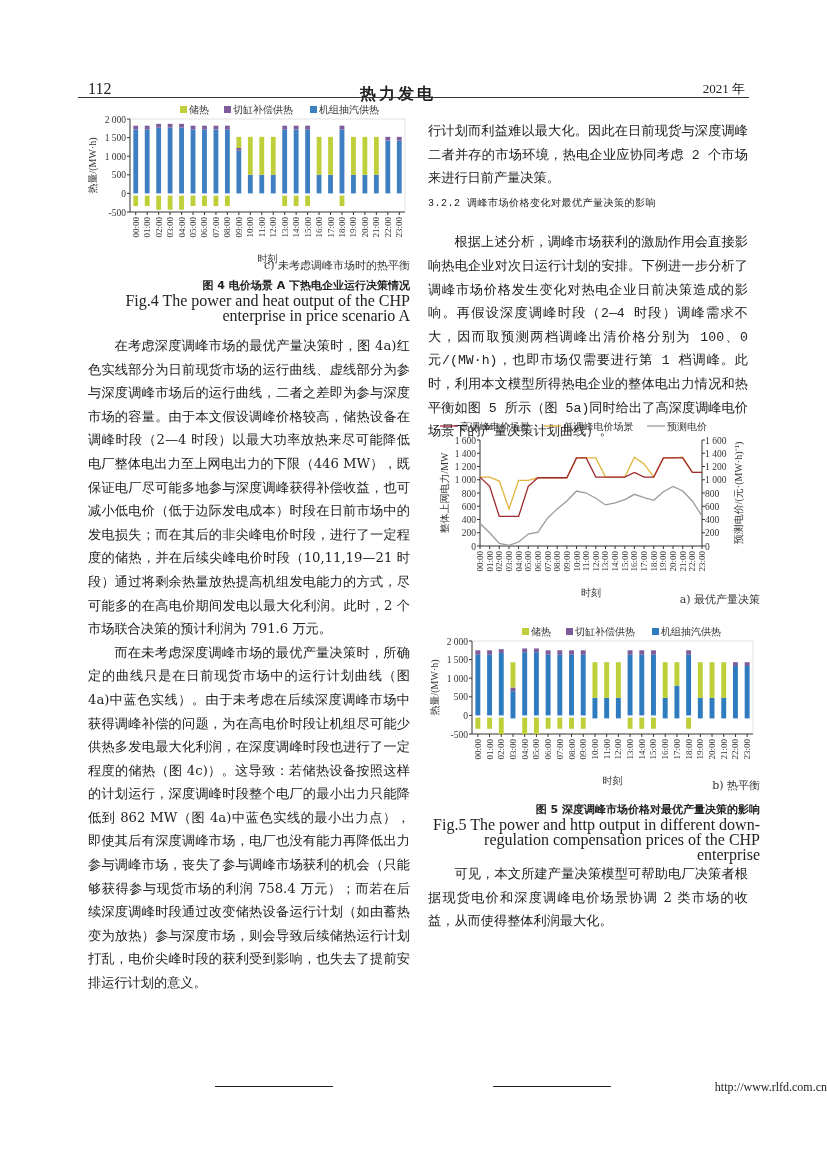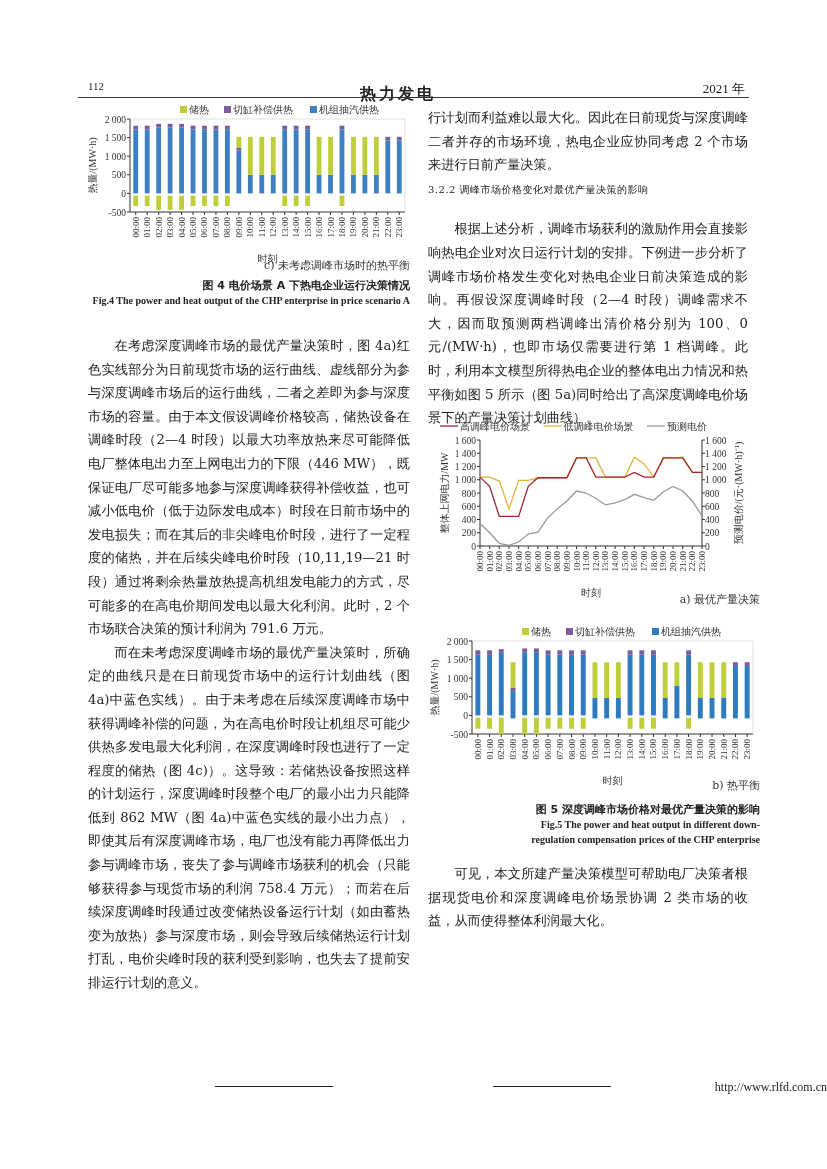--- a/index.html
+++ b/index.html
@@ -1,30 +1,30 @@
 <!DOCTYPE html>
 <html><head>
 <meta charset="utf-8">
 <style>
   html,body{margin:0;padding:0;background:#fff;}
   body{width:827px;height:1169px;position:relative;font-family:"DejaVu Serif","Liberation Serif",serif;color:#222;overflow:hidden;}
-  .hdr-num{position:absolute;left:88px;top:80px;font-size:11px;font-family:"Liberation Serif",serif;}
+  .hdr-num{position:absolute;left:88px;top:80px;font-size:16px;font-family:"Liberation Serif",serif;}
   .hdr-journal{position:absolute;left:360px;top:84px;font-size:16px;font-weight:bold;letter-spacing:3px;font-family:"DejaVu Serif",serif;}
   .hdr-year{position:absolute;right:82px;top:80px;font-size:13px;font-family:"Liberation Serif",serif;}
   .hdr-rule{position:absolute;left:78px;right:78px;top:97px;border-top:1.2px solid #333;}
   .col{position:absolute;font-size:13.2px;line-height:23.6px;text-align:justify;}
   .col p{margin:0;}
   .col p.ind{text-indent:2em;}
   .col-left{left:88px;width:322px;}
   .col-right{left:428px;width:320px;}
   .subhead{font-size:10px;letter-spacing:0.5px;}
   .caption-sub{position:absolute;font-size:11px;text-align:right;color:#333;}
   .fig-cap{position:absolute;text-align:right;font-size:11.5px;line-height:15px;}
   .fig-cap .cn{font-family:"DejaVu Sans",sans-serif;font-weight:bold;font-size:11px;}
-  .fig-cap .en{font-family:"Liberation Serif",serif;font-weight:bold;font-size:10px;}
+  .fig-cap .en{font-family:"Liberation Serif",serif;font-weight:normal;font-size:16px;}
   svg text{font-family:"Liberation Serif",serif;}
   .footer{position:absolute;top:1080px;left:0;width:827px;text-align:right;font-size:12px;font-family:"Liberation Serif",serif;}
   .footer-rule{position:absolute;top:1086px;border-top:1.5px solid #222;width:118px;}
 </style>
 </head>
 <body>
 
 <div class="hdr-num">112</div>
 <div class="hdr-journal">热力发电</div>
 <div class="hdr-year">2021 年</div>
@@ -170,21 +170,21 @@
 <div class="fig-cap" style="left:80px;top:278px;width:330px;">
   <div class="cn">图 4  电价场景 A 下热电企业运行决策情况</div>
   <div class="en">Fig.4 The power and heat output of the CHP enterprise in price scenario A</div>
 </div>
 
 <div class="col col-left" style="top:334px;">
   <p class="ind">在考虑深度调峰市场的最优产量决策时，图 4a)红色实线部分为日前现货市场的运行曲线、虚线部分为参与深度调峰市场后的运行曲线，二者之差即为参与深度市场的容量。由于本文假设调峰价格较高，储热设备在调峰时段（2—4 时段）以最大功率放热来尽可能降低电厂整体电出力至上网电出力的下限（446 MW），既保证电厂尽可能多地参与深度调峰获得补偿收益，也可减小低电价（低于边际发电成本）时段在日前市场中的发电损失；而在其后的非尖峰电价时段，进行了一定程度的储热，并在后续尖峰电价时段（10,11,19—21 时段）通过将剩余热量放热提高机组发电能力的方式，尽可能多的在高电价期间发电以最大化利润。此时，2 个市场联合决策的预计利润为 791.6 万元。</p>
   <p class="ind">而在未考虑深度调峰市场的最优产量决策时，所确定的曲线只是在日前现货市场中的运行计划曲线（图 4a)中蓝色实线）。由于未考虑在后续深度调峰市场中获得调峰补偿的问题，为在高电价时段让机组尽可能少供热多发电最大化利润，在深度调峰时段也进行了一定程度的储热（图 4c)）。这导致：若储热设备按照这样的计划运行，深度调峰时段整个电厂的最小出力只能降低到 862 MW（图 4a)中蓝色实线的最小出力点），即使其后有深度调峰市场，电厂也没有能力再降低出力参与调峰市场，丧失了参与调峰市场获利的机会（只能够获得参与现货市场的利润 758.4 万元）；而若在后续深度调峰时段通过改变储热设备运行计划（如由蓄热变为放热）参与深度市场，则会导致后续储热运行计划打乱，电价尖峰时段的获利受到影响，也失去了提前安排运行计划的意义。</p>
 </div>
 
-<div class="col col-right" style="top:106px;">
+<div class="col col-right" style="top:120px;font-family:Liberation Mono, monospace;">
   <p>行计划而利益难以最大化。因此在日前现货与深度调峰二者并存的市场环境，热电企业应协同考虑 2 个市场来进行日前产量决策。</p>
   <p class="subhead" style="margin-top:1px">3.2.2 调峰市场价格变化对最优产量决策的影响</p>
   <p class="ind" style="margin-top:16px">根据上述分析，调峰市场获利的激励作用会直接影响热电企业对次日运行计划的安排。下例进一步分析了调峰市场价格发生变化对热电企业日前决策造成的影响。再假设深度调峰时段（2—4 时段）调峰需求不大，因而取预测两档调峰出清价格分别为 100、0 元/(MW·h)，也即市场仅需要进行第 1 档调峰。此时，利用本文模型所得热电企业的整体电出力情况和热平衡如图 5 所示（图 5a)同时给出了高深度调峰电价场景下的产量决策计划曲线）。</p>
 </div>
 
 <svg id="fig5a" style="position:absolute;left:420px;top:410px" width="340" height="190">
     <line x1="60" y1="30" x2="60" y2="136" stroke="#333"></line>
     <line x1="282" y1="30" x2="282" y2="136" stroke="#333"></line>
     <line x1="60" y1="136" x2="282" y2="136" stroke="#333"></line>
     <line x1="57" y1="136" x2="60" y2="136" stroke="#333"></line>
@@ -419,21 +419,21 @@
     <text x="111" y="13" font-size="10" fill="#333">储热</text>
     <rect x="146" y="6" width="7" height="7" fill="#7d5c9c"></rect>
     <text x="155" y="13" font-size="10" fill="#333">切缸补偿供热</text>
     <rect x="232" y="6" width="7" height="7" fill="#2e7bbf"></rect>
     <text x="241" y="13" font-size="10" fill="#333">机组抽汽供热</text>
   </svg>
 <div class="caption-sub" style="left:420px;top:778px;width:340px;">b) 热平衡</div>
 
 <div class="fig-cap" style="left:420px;top:802px;width:340px;">
   <div class="cn">图 5  深度调峰市场价格对最优产量决策的影响</div>
-  <div class="en">Fig.5 The power and heat output in different down-</div>
+  <div class="en">Fig.5 The power and http output in different down-</div>
   <div class="en">regulation compensation prices of the CHP enterprise</div>
 </div>
 
 <div class="col col-right" style="top:862px;">
   <p class="ind">可见，本文所建产量决策模型可帮助电厂决策者根据现货电价和深度调峰电价场景协调 2 类市场的收益，从而使得整体利润最大化。</p>
 </div>
 
 <div class="footer-rule" style="left:215px;"></div>
 <div class="footer">http://www.rlfd.com.cn</div>
 <div class="footer-rule" style="left:493px;"></div>

